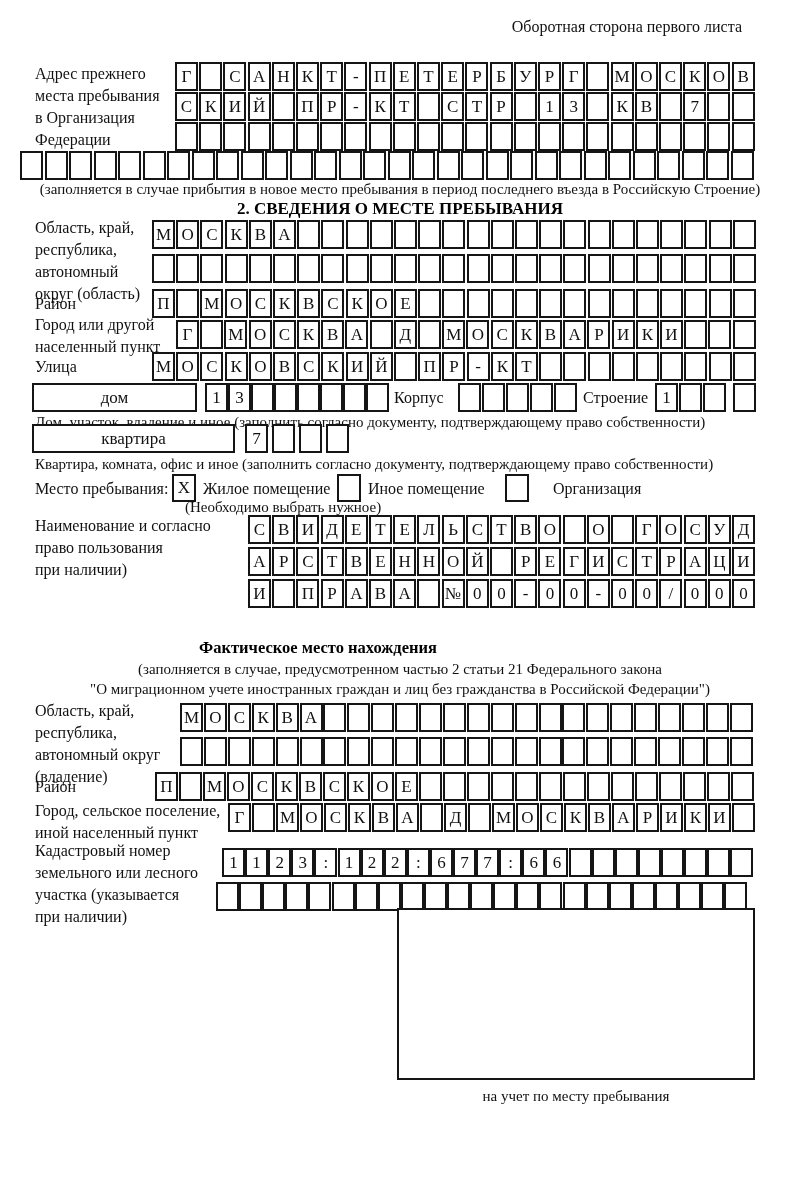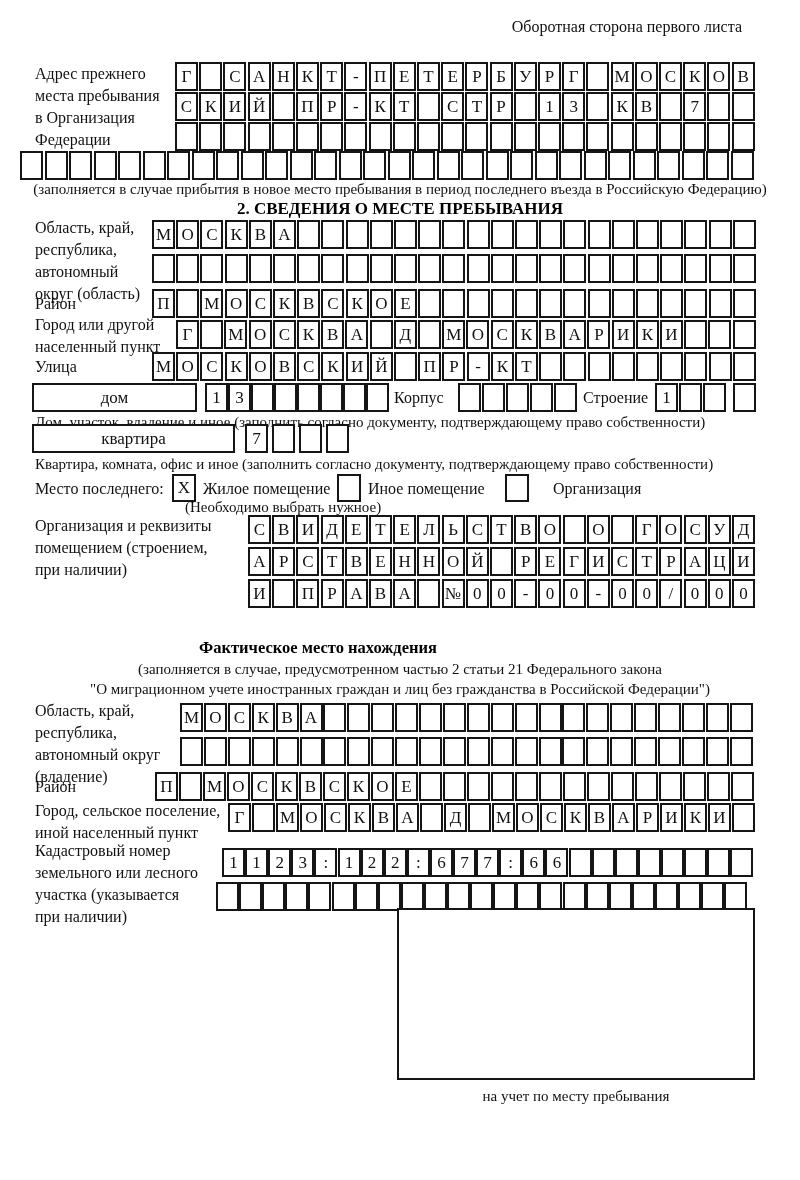--- a/index.html
+++ b/index.html
@@ -134,21 +134,21 @@
     <div class="cell" style="left: 514.5px;"></div>
     <div class="cell" style="left: 539px;"></div>
     <div class="cell" style="left: 563.5px;"></div>
     <div class="cell" style="left: 588px;"></div>
     <div class="cell" style="left: 612.5px;"></div>
     <div class="cell" style="left: 637px;"></div>
     <div class="cell" style="left: 661.5px;"></div>
     <div class="cell" style="left: 686px;"></div>
     <div class="cell" style="left: 710.5px;"></div>
   </div>
-<div class="abs note center" style="left:0;top:181px;width:800px;">(заполняется в случае прибытия в новое место пребывания в период последнего въезда в Российскую Федерацию)</div>
+<div class="abs note center" style="left:0;top:181px;width:800px;">(заполняется в случае прибытия в новое место пребывания в период последнего въезда в Российскую Строение)</div>
 
 <div class="abs title center" style="left:0;top:199px;width:800px;">2. СВЕДЕНИЯ О МЕСТЕ ПРЕБЫВАНИЯ</div>
 
 <div class="abs" style="left:35px;top:217px;">
   <div class="lbl">Область, край,</div>
   <div class="lbl">республика,</div>
   <div class="lbl">автономный</div>
   <div class="lbl">округ (область)</div>
 </div>
 <div class="gridrow" style="left:152px;top:220px;">
@@ -327,32 +327,32 @@
 
 <div class="widebox" style="left:32px;top:424px;width:199px;height:25px;">квартира</div>
 <div class="gridrow" style="left:245px;top:424px;">
     <div class="cell" style="left: 0px;">7</div>
     <div class="cell" style="left: 27px;"></div>
     <div class="cell" style="left: 54px;"></div>
     <div class="cell" style="left: 81px;"></div>
   </div>
 <div class="abs note" style="left:35px;top:456px;">Квартира, комната, офис и иное (заполнить согласно документу, подтверждающему право собственности)</div>
 
-<div class="abs lbl" style="left:35px;top:478px;">Место последнего:</div>
+<div class="abs lbl" style="left:35px;top:478px;">Место пребывания:</div>
 <div class="chk" style="left:172px;top:474px;">X</div>
 <div class="abs lbl" style="left:203px;top:478px;">Жилое помещение</div>
 <div class="chk" style="left:337px;top:474px;"></div>
 <div class="abs lbl" style="left:368px;top:478px;">Иное помещение</div>
 <div class="chk" style="left:505px;top:474px;"></div>
 <div class="abs lbl" style="left:553px;top:478px;">Организация</div>
 <div class="abs note" style="left:185px;top:499px;">(Необходимо выбрать нужное)</div>
 
 <div class="abs" style="left:35px;top:515px;">
-  <div class="lbl">Организация и реквизиты</div>
-  <div class="lbl">помещением (строением,</div>
+  <div class="lbl">Наименование и согласно</div>
+  <div class="lbl">право пользования</div>
   <div class="lbl">при наличии)</div>
 </div>
 <div class="gridrow" style="left:248px;top:515px;">
     <div class="cell" style="left: 0px;">С</div>
     <div class="cell" style="left: 24.2px;">В</div>
     <div class="cell" style="left: 48.4px;">И</div>
     <div class="cell" style="left: 72.6px;">Д</div>
     <div class="cell" style="left: 96.8px;">Е</div>
     <div class="cell" style="left: 121px;">Т</div>
     <div class="cell" style="left: 145.2px;">Е</div>

